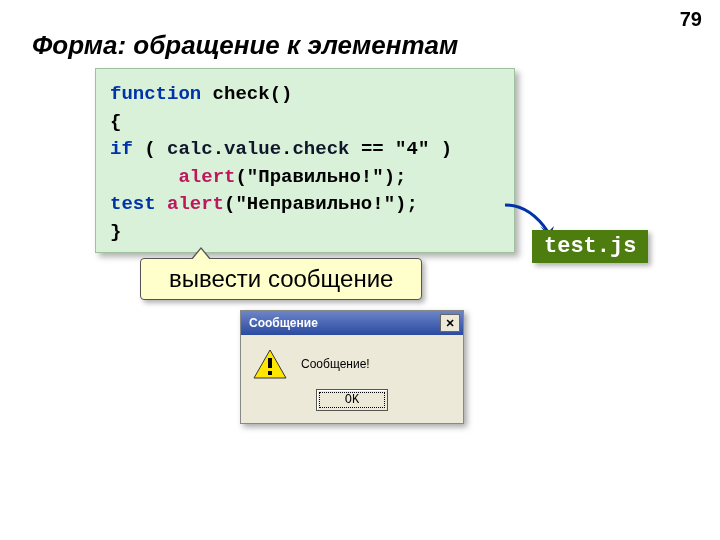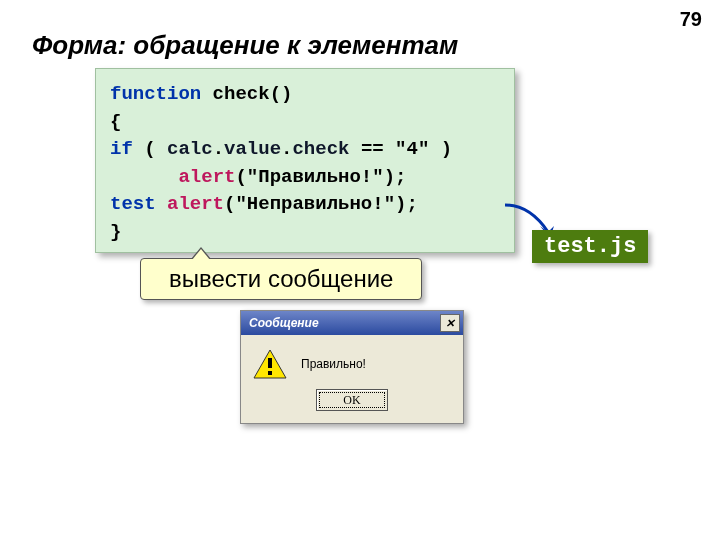--- a/index.html
+++ b/index.html
@@ -110,21 +110,20 @@
     box-shadow: 3px 3px 6px rgba(0,0,0,0.35);
     font-family: Tahoma, Arial, sans-serif;
   }
   .dialog-titlebar {
     height: 24px;
     background: linear-gradient(to bottom, #6d85c8 0%, #2b4a9f 100%);
     display: flex;
     align-items: center;
     justify-content: space-between;
     padding: 0 3px 0 8px;
-    font-style: italic;
   }
   .dialog-titlebar-text {
     color: #fff;
     font-size: 12px;
     font-weight: bold;
   }
   .dialog-close {
     width: 18px;
     height: 16px;
     background: #ece9d8;
@@ -156,21 +155,21 @@
     justify-content: center;
     padding: 0 0 12px 0;
   }
   .ok-btn {
     width: 72px;
     height: 22px;
     background: #ece9d8;
     border: 1px solid #555;
     box-shadow: inset 1px 1px 0 #fff;
     font-size: 12px;
-    font-family: Liberation Serif, serif;
+    font-family: Liberation Mono, monospace;
     cursor: pointer;
     outline: 1px dotted #000;
     outline-offset: -4px;
   }
 </style>
 </head>
 <body>
 
 <div class="page-number">79</div>
 <div class="title">Форма: обращение к элементам</div>
@@ -209,18 +208,18 @@
     <div class="dialog-close">
       <span>✕</span>
     </div>
   </div>
   <div class="dialog-body">
     <svg class="warn-icon" viewBox="0 0 34 30">
       <polygon points="17,1 33,29 1,29" fill="#ffe600" stroke="#333" stroke-width="1"></polygon>
       <rect x="15" y="9" width="4" height="10" fill="#000"></rect>
       <rect x="15" y="22" width="4" height="4" fill="#000"></rect>
     </svg>
-    <span class="dialog-msg">Правильно!</span>
+    <span class="dialog-msg">Сообщение!</span>
   </div>
   <div class="dialog-buttons">
     <button class="ok-btn">OK</button>
   </div>
 </div>
 
 </body></html>

